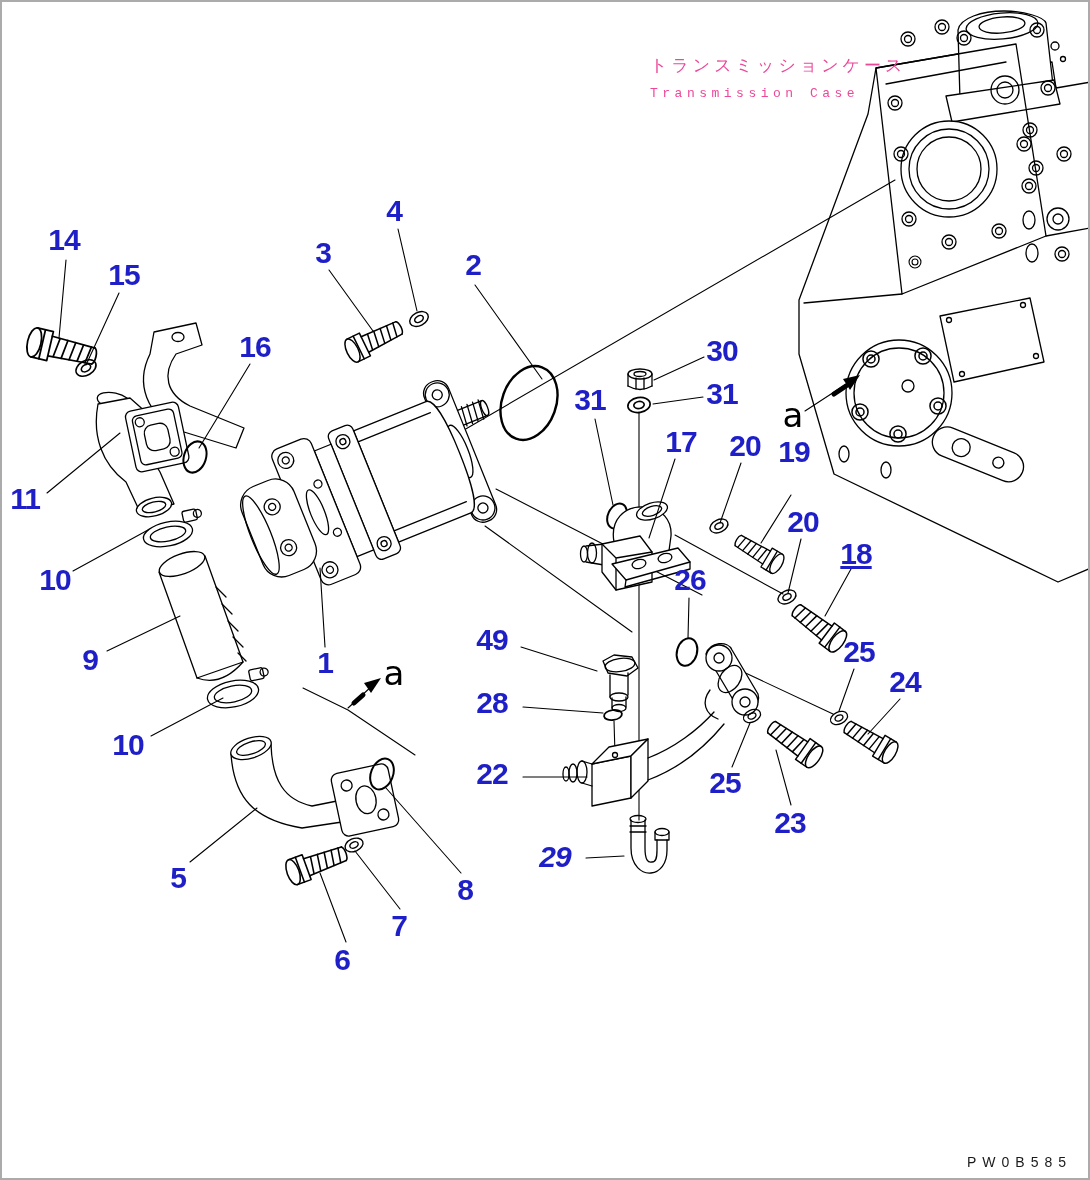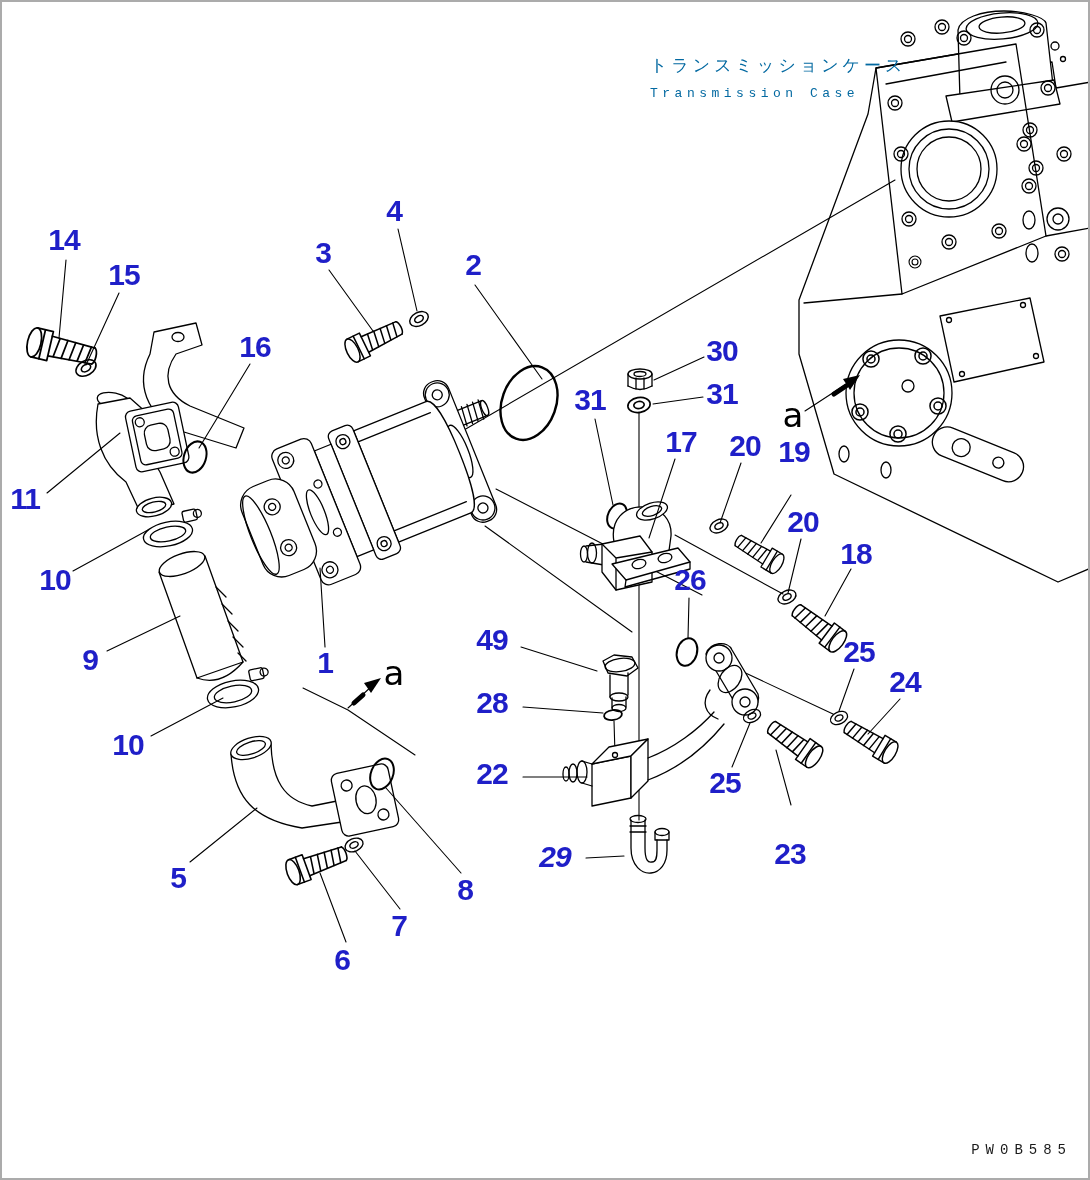--- a/index.html
+++ b/index.html
@@ -14,27 +14,27 @@
     position:absolute;transform:translate(-50%,-50%);
     color:var(--callout-color);font-weight:bold;font-size:30px;line-height:1;
     letter-spacing:-1px;white-space:nowrap;
     font-family:"Liberation Sans",sans-serif;
   }
   .view-marker{
     position:absolute;transform:translate(-50%,-50%);
     color:#000;font-size:34px;font-weight:400;line-height:1;
     font-family:"DejaVu Sans",sans-serif;
   }
-  .header{position:absolute;left:648px;top:52px;color:#0369a1;}
+  .header{position:absolute;left:648px;top:52px;color:#ec4899;}
   .header .jp{font-size:17px;letter-spacing:4px;white-space:nowrap;font-family:"DejaVu Sans",sans-serif;}
   .header .en{font-size:13px;letter-spacing:4.5px;margin-top:9px;white-space:nowrap;font-family:"Liberation Mono","DejaVu Sans Mono",monospace;}
   .drawing-code{
-    position:absolute;right:16px;bottom:20px;color:#1a1a1a;
+    position:absolute;right:16px;bottom:8px;color:#1a1a1a;
     font-size:14px;letter-spacing:6px;white-space:nowrap;
-    font-family:Liberation Mono, monospace;
+    font-family:Liberation Sans, sans-serif;
   }
 </style>
 </head>
 <body>
 
 <div class="sheet" style="--callout-color: #1f1fc8;">
 
   <svg class="art" viewBox="0 0 1090 1180" xmlns="http://www.w3.org/2000/svg">
     <defs>
       <g id="bolt">
@@ -361,28 +361,28 @@
       <div class="callout" style="left: 397px; top: 924px;">7</div>
       <div class="callout" style="left: 463px; top: 888px;">8</div>
       <div class="callout" style="left: 323px; top: 661px;">1</div>
       <div class="callout" style="left: 588px; top: 398px;">31</div>
       <div class="callout" style="left: 720px; top: 349px;">30</div>
       <div class="callout" style="left: 720px; top: 392px;">31</div>
       <div class="callout" style="left: 679px; top: 440px;">17</div>
       <div class="callout" style="left: 743px; top: 444px;">20</div>
       <div class="callout" style="left: 792px; top: 450px;">19</div>
       <div class="callout" style="left: 801px; top: 520px;">20</div>
-      <div class="callout" style="left: 854px; top: 552px;">18</div>
+      <div class="callout" style="left: 854px; top: 552px; text-decoration: underline;">18</div>
       <div class="callout" style="left: 688px; top: 578px;">26</div>
       <div class="callout" style="left: 490px; top: 638px;">49</div>
       <div class="callout" style="left: 490px; top: 701px; text-align: right;">28</div>
       <div class="callout" style="left: 490px; top: 772px;">22</div>
       <div class="callout" style="left: 553px; top: 855px; font-style: italic;">29</div>
       <div class="callout" style="left: 857px; top: 650px;">25</div>
       <div class="callout" style="left: 903px; top: 680px;">24</div>
       <div class="callout" style="left: 723px; top: 781px;">25</div>
-      <div class="callout" style="left: 788px; top: 852px;">23</div>
+      <div class="callout" style="left: 788px; top: 821px;">23</div>
       <div class="view-marker" style="left: 392px; top: 671px;">a</div>
       <div class="view-marker" style="left: 791px; top: 413px;">a</div>
     </div>
 
   <div class="drawing-code">PW0B585</div>
 </div>
 
 </body></html>

